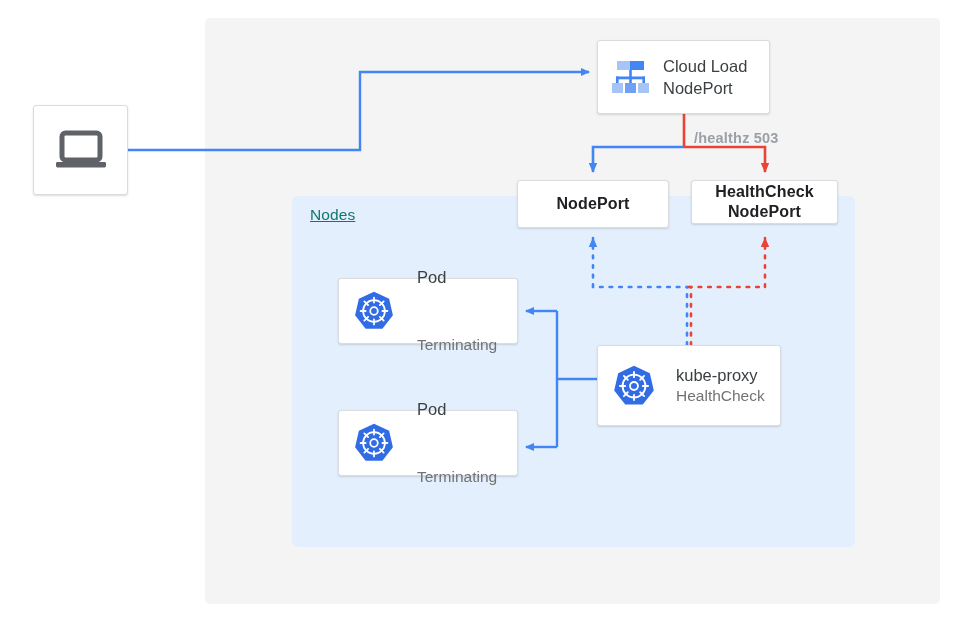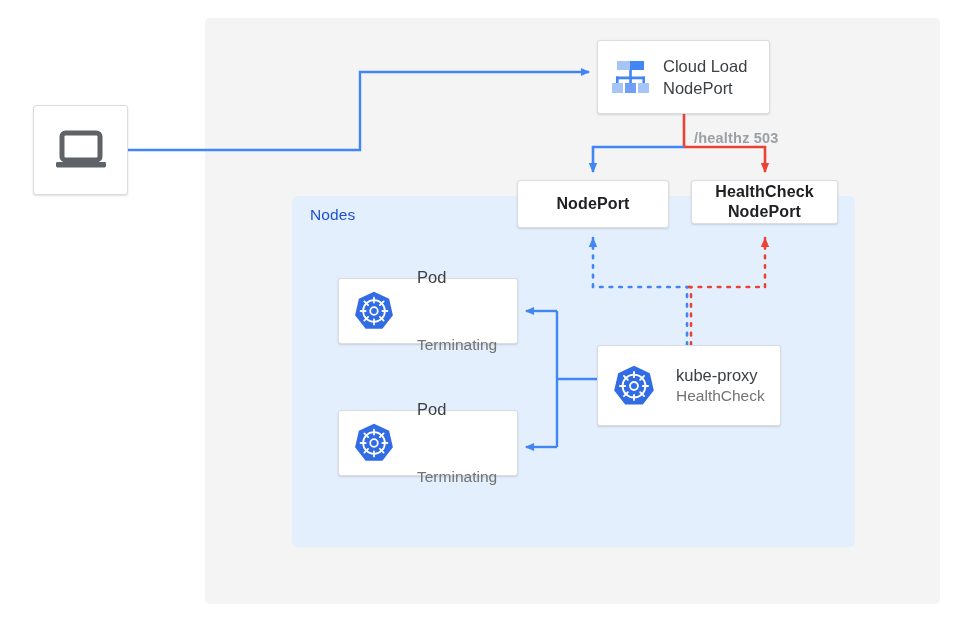--- a/index.html
+++ b/index.html
@@ -37,22 +37,23 @@
     width: 563px;
     height: 351px;
     background: #e3effc;
     border-radius: 6px;
   }
   .panel-nodes-label {
     position: absolute;
     left: 310px;
     top: 206px;
     font-size: 15.5px;
-    color: #1d4ed8;
+    color: #0f766e;
     letter-spacing: .1px;
+    text-decoration: underline;
   }
 
   
   #wires {
     position: absolute;
     left: 0; top: 0;
     width: 965px;
     height: 623px;
     overflow: visible;
   }

